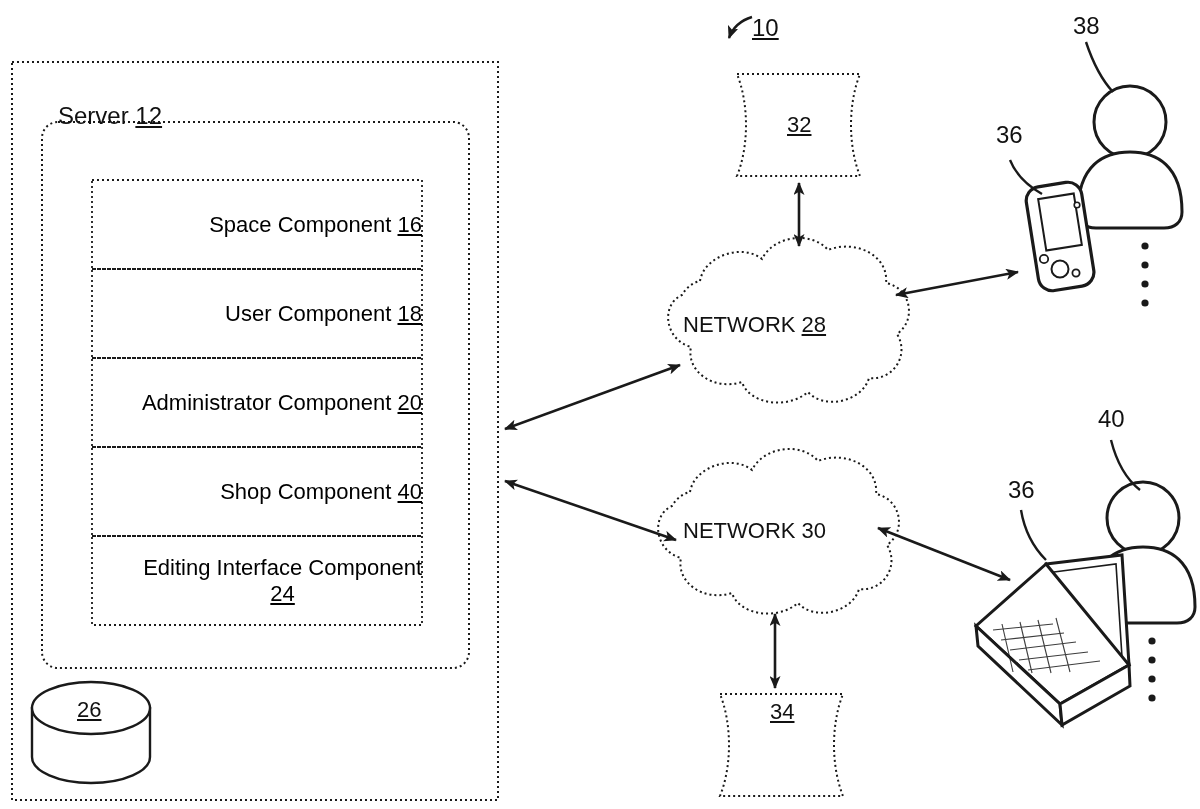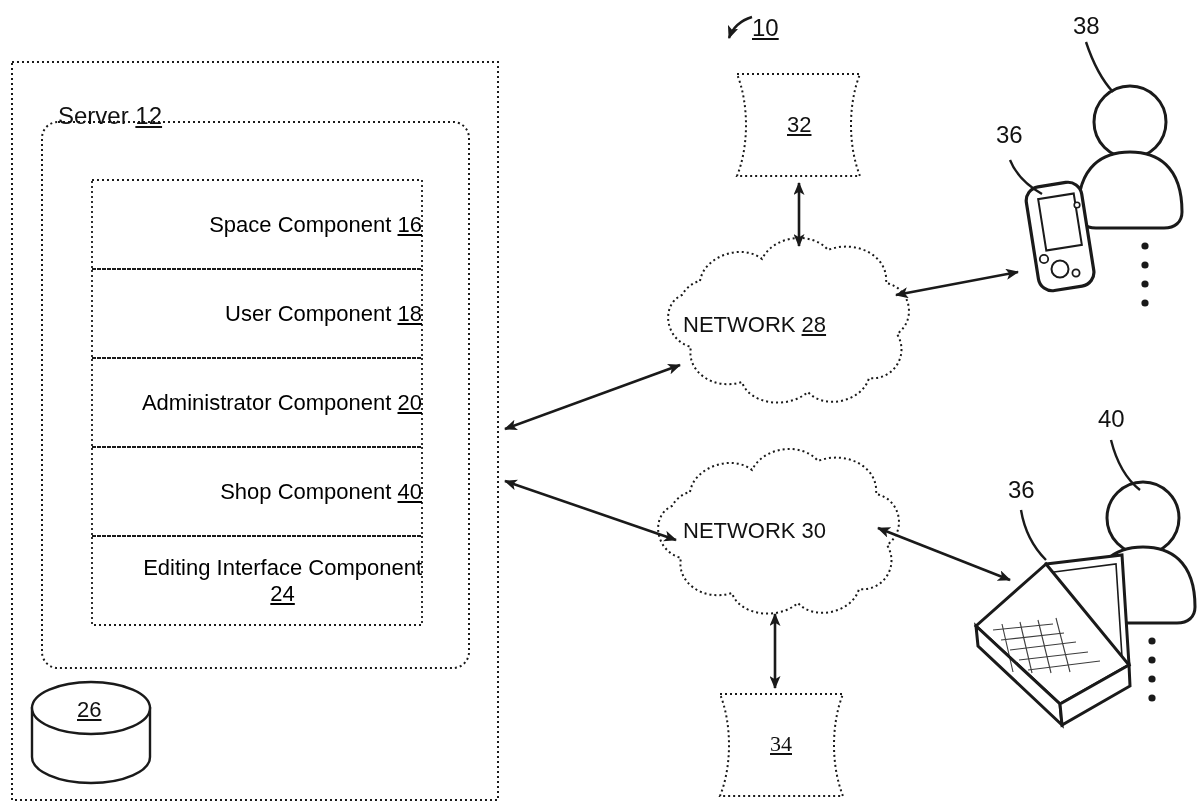--- a/index.html
+++ b/index.html
@@ -243,21 +243,21 @@
     <span>
       <span>Editing Interface Component</span><br>
       <span class="u">24</span>
     </span>
   </div>
 
   <div class="lbl cyl-num u" style="left:77px; top:697px;">26</div>
 
   <div class="lbl doc-num u" style="left:787px; top:112px;">32</div>
 
-  <div class="lbl doc-num u" style="left:770px; top:731px;font-family:Liberation Serif, serif;">34</div>
+  <div class="lbl doc-num u" style="left:770px; top:699px;">34</div>
 
   <div class="lbl cloud-label" style="left:683px; top:312px;">
     <span>NETWORK</span>
     <span class="u">28</span>
   </div>
 
   <div class="lbl cloud-label" style="left:683px; top:518px;">
     <span>NETWORK</span>
     <span>30</span>
   </div>

